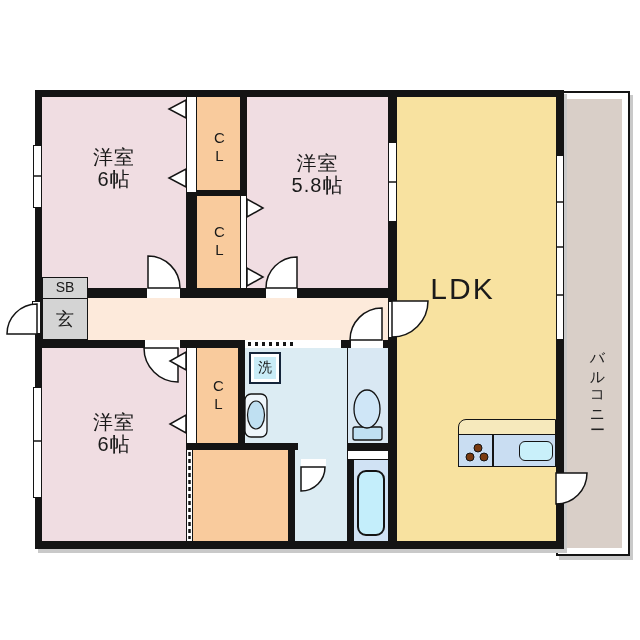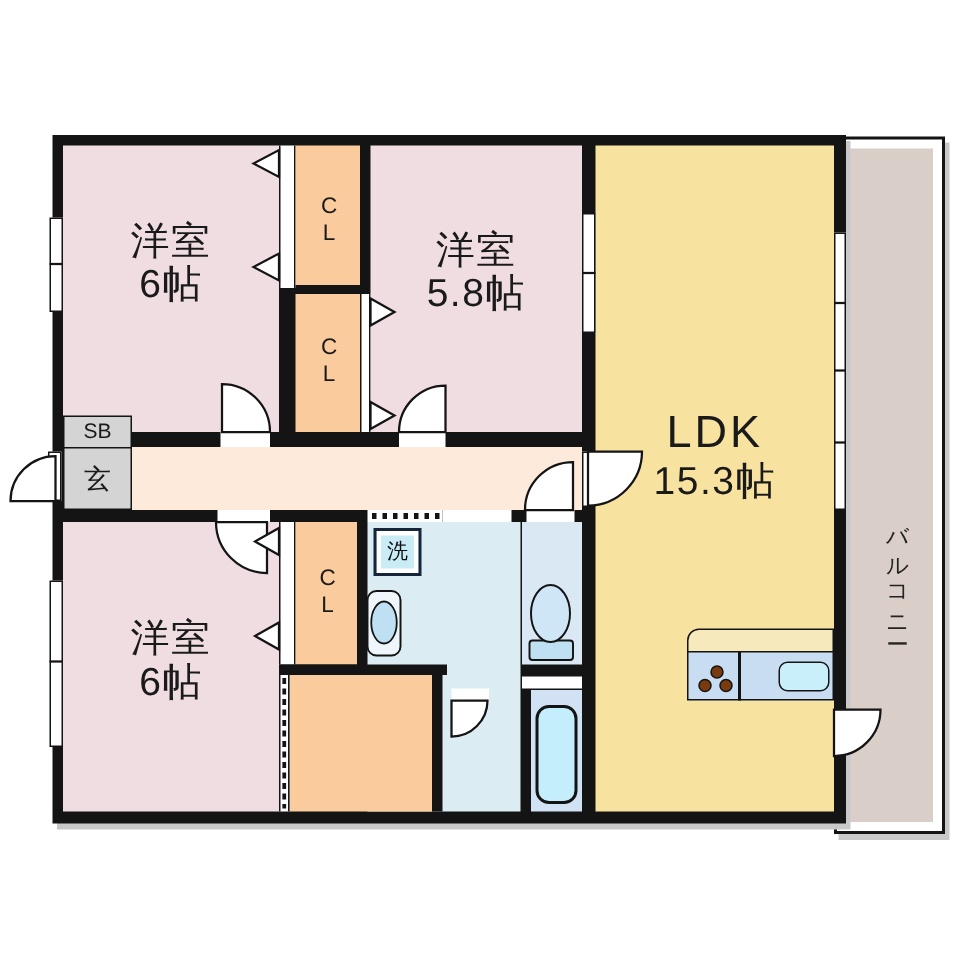--- a/index.html
+++ b/index.html
@@ -15,21 +15,21 @@
   .c-toilet{background:var(--c-toilet_blue);}
   .c-bath{background:var(--c-bathroom_blue);}
   .c-grey{background:var(--c-entrance_grey);}
   .c-wallfill{background:var(--c-wall);}
   .white{background:#fff;}
   .bordered{border:1px solid var(--c-wall);}
   .doorstrip{background:#fff;border-left:1px solid var(--c-wall);border-right:1px solid var(--c-wall);}
   .hband{background:#fff;border-top:1px solid var(--c-wall);border-bottom:1px solid var(--c-wall);}
   .label{display:flex;flex-direction:column;align-items:center;justify-content:center;
          text-align:center;line-height:1.12;color:#1a1a1a;}
-  .rm{font-size:26px;font-weight:500;letter-spacing:1px;}
+  .rm{font-size:20px;font-weight:500;letter-spacing:1px;}
   .ldk1{font-size:30px;font-weight:500;letter-spacing:2px;}
   .vlatin{writing-mode:vertical-rl;text-orientation:upright;font-size:15px;letter-spacing:1px;}
   .vcjk{writing-mode:vertical-rl;font-size:15px;letter-spacing:3px;color:#222;}
   .balc{background:#fff;border:2px solid var(--c-wall);box-shadow:3px 4px 0 #c9c9c9;}
   .tub{background:var(--c-tub_fill);border:2px solid var(--c-wall);border-radius:9px;}
   .washerbox{background:var(--c-washer_fill);border:2px solid #15253a;box-shadow:inset 0 0 0 3px #fff;
              display:flex;align-items:center;justify-content:center;font-size:14px;}
   svg{position:absolute;left:0;top:0;pointer-events:none;}
 </style>
 </head>
@@ -100,23 +100,22 @@
     <div class="rm">6帖</div>
     </div>
   <div class="abs label" style="left:247px;top:152px;width:141px;">
     <div class="rm">洋室</div>
     <div class="rm">5.8帖</div>
     </div>
   <div class="abs label" style="left:42px;top:411px;width:144px;">
     <div class="rm">洋室</div>
     <div class="rm">6帖</div>
     </div>
-  <div class="abs label" style="left:397px;top:272px;width:159px;justify-content:space-between;">
+  <div class="abs label" style="left:383px;top:272px;width:159px;justify-content:space-between;">
     <div class="ldk1">LDK</div>
-    <div class="rm">15.3帖</div>
     </div>
   <div class="abs label" style="left:197px;top:122px;width:43px;height:50px;">
     <span class="vlatin">CL</span>
     </div>
   <div class="abs label" style="left:197px;top:216px;width:43px;height:50px;">
     <span class="vlatin">CL</span>
     </div>
   <div class="abs label" style="left:197px;top:370px;width:41px;height:50px;">
     <span class="vlatin">CL</span>
     </div>

